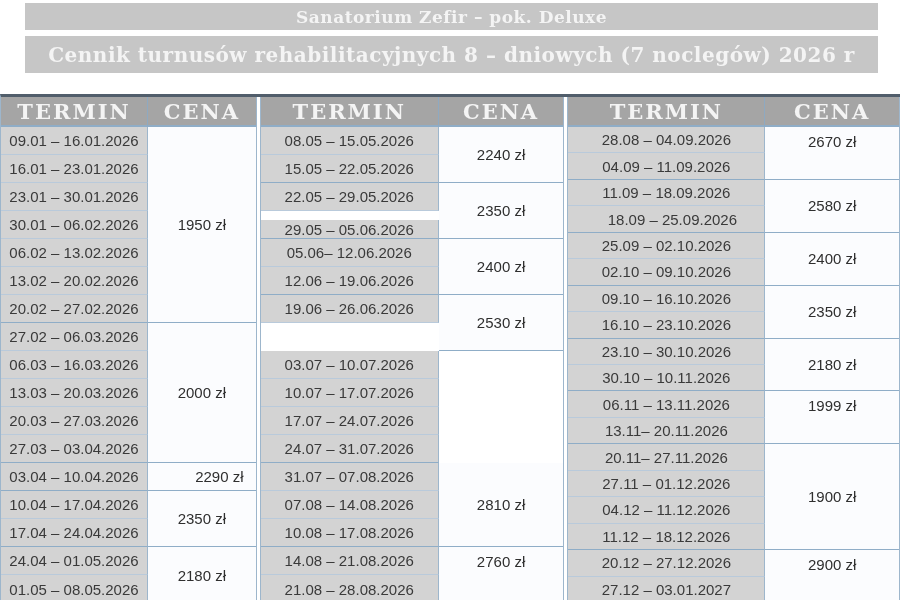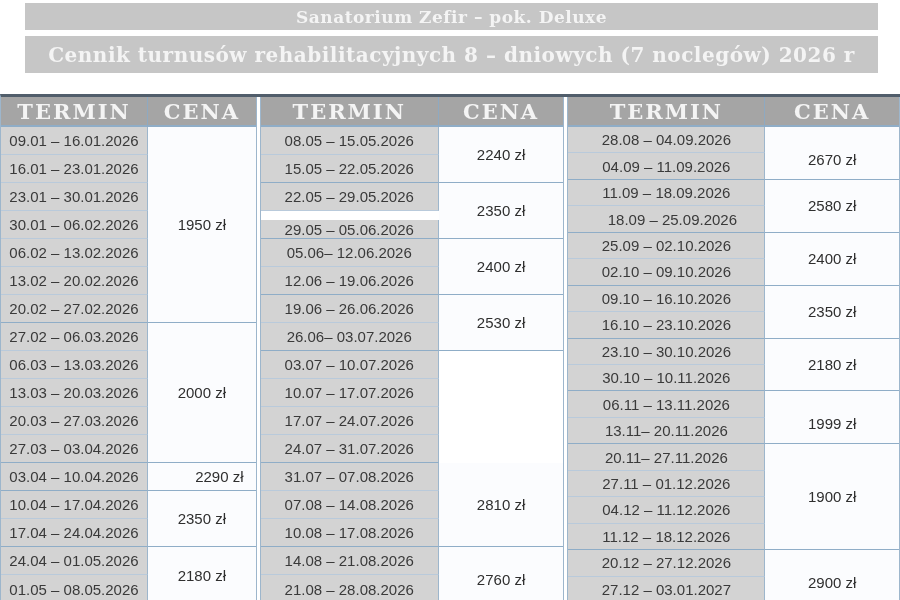--- a/index.html
+++ b/index.html
@@ -43,21 +43,21 @@
   .h-termin{grid-column:1;border-right:1px solid #8ea9c1;}
   .h-cena{grid-column:2;}
   .date-cell{background:var(--termin-bg);color:var(--text-dark);font-size:15px;
     display:flex;align-items:center;justify-content:center;
     border-bottom:1px solid var(--line-soft);
     border-right:1px solid var(--line-vert);white-space:nowrap;}
   .date-cell.gend{border-bottom:1px solid var(--line-strong);}
   .price-cell{background:var(--cena-bg);color:#2f2f2f;font-size:15px;
     display:flex;align-items:center;justify-content:center;
     border-bottom:1px solid var(--line-strong);}
-  .price-cell.top{align-items:flex-start;padding-top:24px;}
+  .price-cell.top{align-items:flex-start;padding-top:6px;}
   .bottom{border-bottom:none !important;}
 </style>
 </head>
 <body>
 
 <div class="titles">
   <div class="title-bar title-1">Sanatorium Zefir – pok. Deluxe</div>
   <div class="title-bar title-2">Cennik turnusów rehabilitacyjnych 8 – dniowych (7 noclegów) 2026 r</div>
 </div>
 
@@ -67,21 +67,21 @@
       <div class="h-cell h-cena">CENA</div>
       <div class="date-cell" style="grid-area: 2 / 1;">09.01 – 16.01.2026</div>
       <div class="date-cell" style="grid-area: 3 / 1;">16.01 – 23.01.2026</div>
       <div class="date-cell" style="grid-area: 4 / 1;">23.01 – 30.01.2026</div>
       <div class="date-cell" style="grid-area: 5 / 1;">30.01 – 06.02.2026</div>
       <div class="date-cell" style="grid-area: 6 / 1;">06.02 – 13.02.2026</div>
       <div class="date-cell" style="grid-area: 7 / 1;">13.02 – 20.02.2026</div>
       <div class="date-cell gend" style="grid-area: 8 / 1;">20.02 – 27.02.2026</div>
       <div class="price-cell" style="grid-area: 2 / 2 / span 7;">1950 zł</div>
       <div class="date-cell" style="grid-area: 9 / 1;">27.02 – 06.03.2026</div>
-      <div class="date-cell" style="grid-area: 10 / 1;">06.03 – 13.03.2026</div>
+      <div class="date-cell" style="grid-area: 10 / 1;">06.03 – 16.03.2026</div>
       <div class="date-cell" style="grid-area: 11 / 1;">13.03 – 20.03.2026</div>
       <div class="date-cell" style="grid-area: 12 / 1;">20.03 – 27.03.2026</div>
       <div class="date-cell gend" style="grid-area: 13 / 1;">27.03 – 03.04.2026</div>
       <div class="price-cell" style="grid-area: 9 / 2 / span 5;">2000 zł</div>
       <div class="date-cell gend" style="grid-area: 14 / 1;">03.04 – 10.04.2026</div>
       <div class="price-cell" style="grid-area: 14 / 2 / span 1; padding-left: 35px;">2290 zł</div>
       <div class="date-cell" style="grid-area: 15 / 1;">10.04 – 17.04.2026</div>
       <div class="date-cell gend" style="grid-area: 16 / 1;">17.04 – 24.04.2026</div>
       <div class="price-cell" style="grid-area: 15 / 2 / span 2;">2350 zł</div>
       <div class="date-cell" style="grid-area: 17 / 1;">24.04 – 01.05.2026</div>
@@ -94,21 +94,20 @@
       <div class="date-cell" style="grid-area: 2 / 1;">08.05 – 15.05.2026</div>
       <div class="date-cell gend" style="grid-area: 3 / 1;">15.05 – 22.05.2026</div>
       <div class="price-cell" style="grid-area: 2 / 2 / span 2;">2240 zł</div>
       <div class="date-cell" style="grid-area: 4 / 1;">22.05 – 29.05.2026</div>
       <div class="date-cell gend" style="grid-area: 5 / 1; margin-top: 9px;">29.05 – 05.06.2026</div>
       <div class="price-cell" style="grid-area: 4 / 2 / span 2;">2350 zł</div>
       <div class="date-cell" style="grid-area: 6 / 1;">05.06– 12.06.2026</div>
       <div class="date-cell gend" style="grid-area: 7 / 1;">12.06 – 19.06.2026</div>
       <div class="price-cell" style="grid-area: 6 / 2 / span 2;">2400 zł</div>
       <div class="date-cell" style="grid-area: 8 / 1;">19.06 – 26.06.2026</div>
-      <div class="date-cell gend" style="grid-area: 9 / 1;">26.06– 03.07.2026</div>
       <div class="price-cell" style="grid-area: 8 / 2 / span 2;">2530 zł</div>
       <div class="date-cell" style="grid-area: 10 / 1;">03.07 – 10.07.2026</div>
       <div class="date-cell" style="grid-area: 11 / 1;">10.07 – 17.07.2026</div>
       <div class="date-cell" style="grid-area: 12 / 1;">17.07 – 24.07.2026</div>
       <div class="date-cell gend" style="grid-area: 13 / 1;">24.07 – 31.07.2026</div>
       <div class="date-cell" style="grid-area: 14 / 1;">31.07 – 07.08.2026</div>
       <div class="date-cell" style="grid-area: 15 / 1;">07.08 – 14.08.2026</div>
       <div class="date-cell gend" style="grid-area: 16 / 1;">10.08 – 17.08.2026</div>
       <div class="price-cell" style="grid-area: 14 / 2 / span 3;">2810 zł</div>
       <div class="date-cell" style="grid-area: 17 / 1;">14.08 – 21.08.2026</div>

